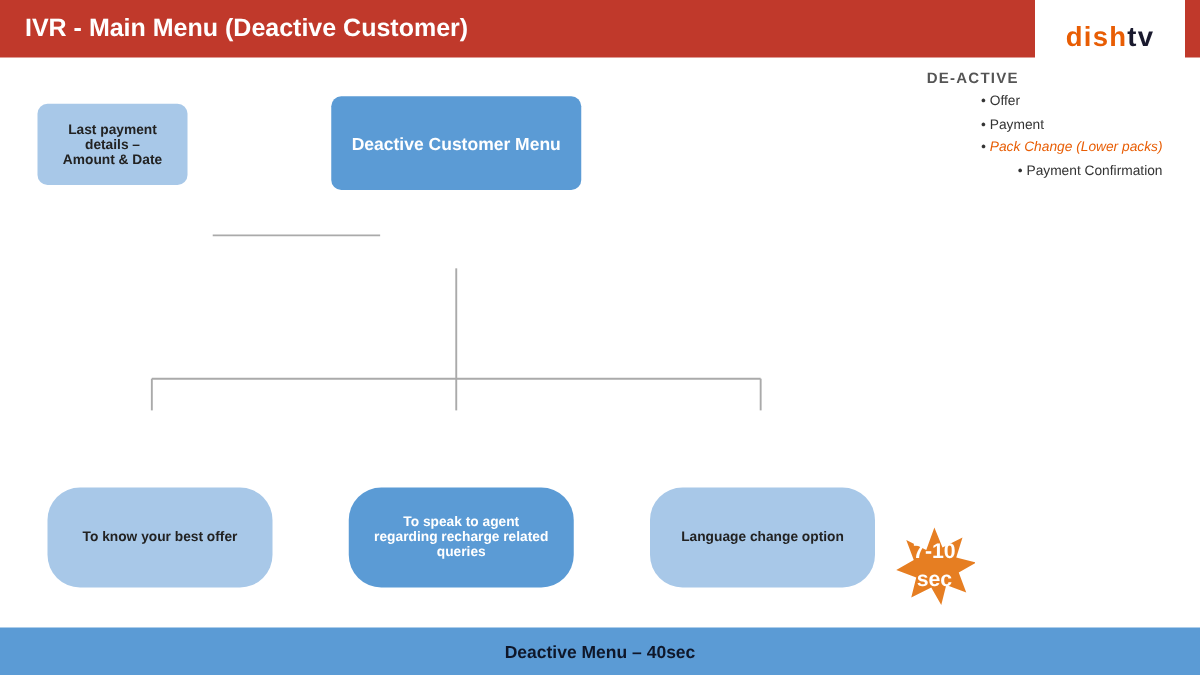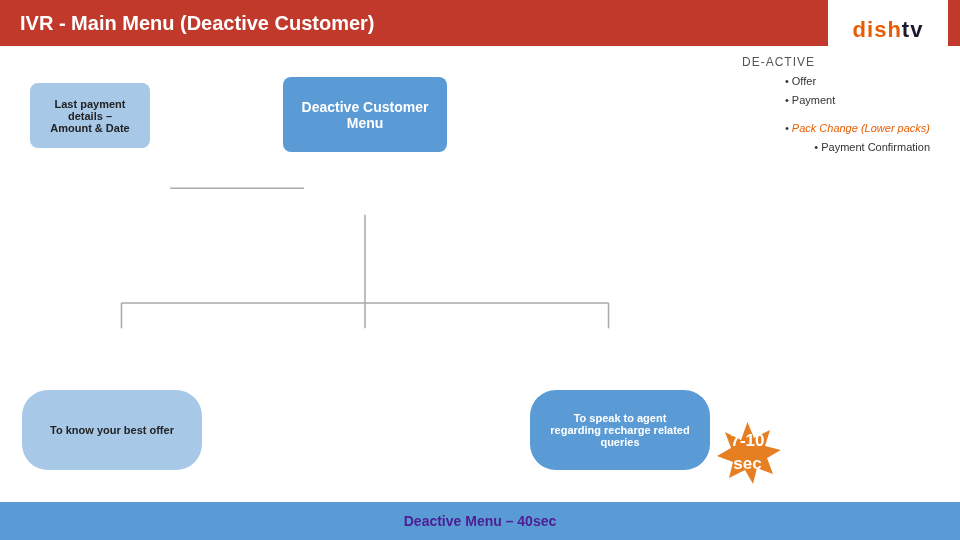--- a/index.html
+++ b/index.html
@@ -47,21 +47,21 @@
     .logo-text span {
       color: #1a1a2e;
     }
 
     
     .de-active-label {
       position: absolute;
       top: 55px;
       right: 145px;
       font-size: 12px;
-      font-weight: normal;
+      font-weight: bold;
       color: #555;
       letter-spacing: 1px;
     }
 
     
     .bullet-list {
       position: absolute;
       top: 72px;
       right: 30px;
       font-size: 11px;
@@ -69,21 +69,20 @@
       list-style: none;
       line-height: 1.7;
     }
     .bullet-list li::before {
       content: "• ";
       color: #333;
     }
     .bullet-list li.highlight {
       color: #e85d04;
       font-style: italic;
-      margin-top: 10px;
     }
     .bullet-list li.bold-item {
       font-weight: normal;
       text-align: right;
     }
 
     
     .diagram {
       position: absolute;
       top: 65px;
@@ -116,21 +115,21 @@
     .payment-box {
       width: 120px;
       height: 65px;
       font-size: 11px;
       position: absolute;
       left: 10px;
       top: 18px;
     }
 
     .main-menu-box {
-      width: 164px;
+      width: 200px;
       height: 75px;
       font-size: 14px;
       position: absolute;
       left: 50%;
       transform: translateX(-50%);
       top: 12px;
     }
 
     
     .connector-svg {
@@ -195,21 +194,21 @@
     .footer-bar {
       position: absolute;
       bottom: 0;
       left: 0;
       right: 0;
       height: 38px;
       background: #5b9bd5;
       display: flex;
       align-items: center;
       justify-content: center;
-      color: #4c1d95;
+      color: #0f172a;
       font-size: 14px;
       font-weight: bold;
     }
   </style>
 </head>
 <body>
 
 <div class="header">
   <span>IVR - Main Menu (Deactive Customer)</span>
 </div>
@@ -246,26 +245,29 @@
 
   <div class="box box-blue-light payment-box">
     <span>Last payment details –<br>Amount &amp; Date</span>
   </div>
 
   <div class="box box-blue-mid main-menu-box">
     <span>Deactive Customer Menu</span>
   </div>
 
   <div class="bottom-row">
-    <div class="box box-blue-light bottom-box" style="margin-left:2px;">
+    <div class="box box-blue-light bottom-box" style="margin-left:18px;">
       <span>To know your best offer</span>
     </div>
     <div class="box box-blue-mid bottom-box">
       <span>To speak to agent<br>regarding recharge related<br>queries</span>
     </div>
+    <div class="box box-blue-light bottom-box" style="margin-right:10px;">
+      <span>Language change option</span>
+    </div>
   </div>
 </div>
 
 <div class="starburst">
   <svg class="starburst-bg" viewBox="0 0 65 65">
     <polygon points="32.5,2 39,18 55,10 50,26 66,30 52,38 58,54 42,48 38,64 30,50 14,58 18,42 2,36 16,28 10,12 26,20" fill="#e67e22" stroke="none"></polygon>
   </svg>
   <span class="starburst-text">7-10<br>sec</span>
 </div>
 

